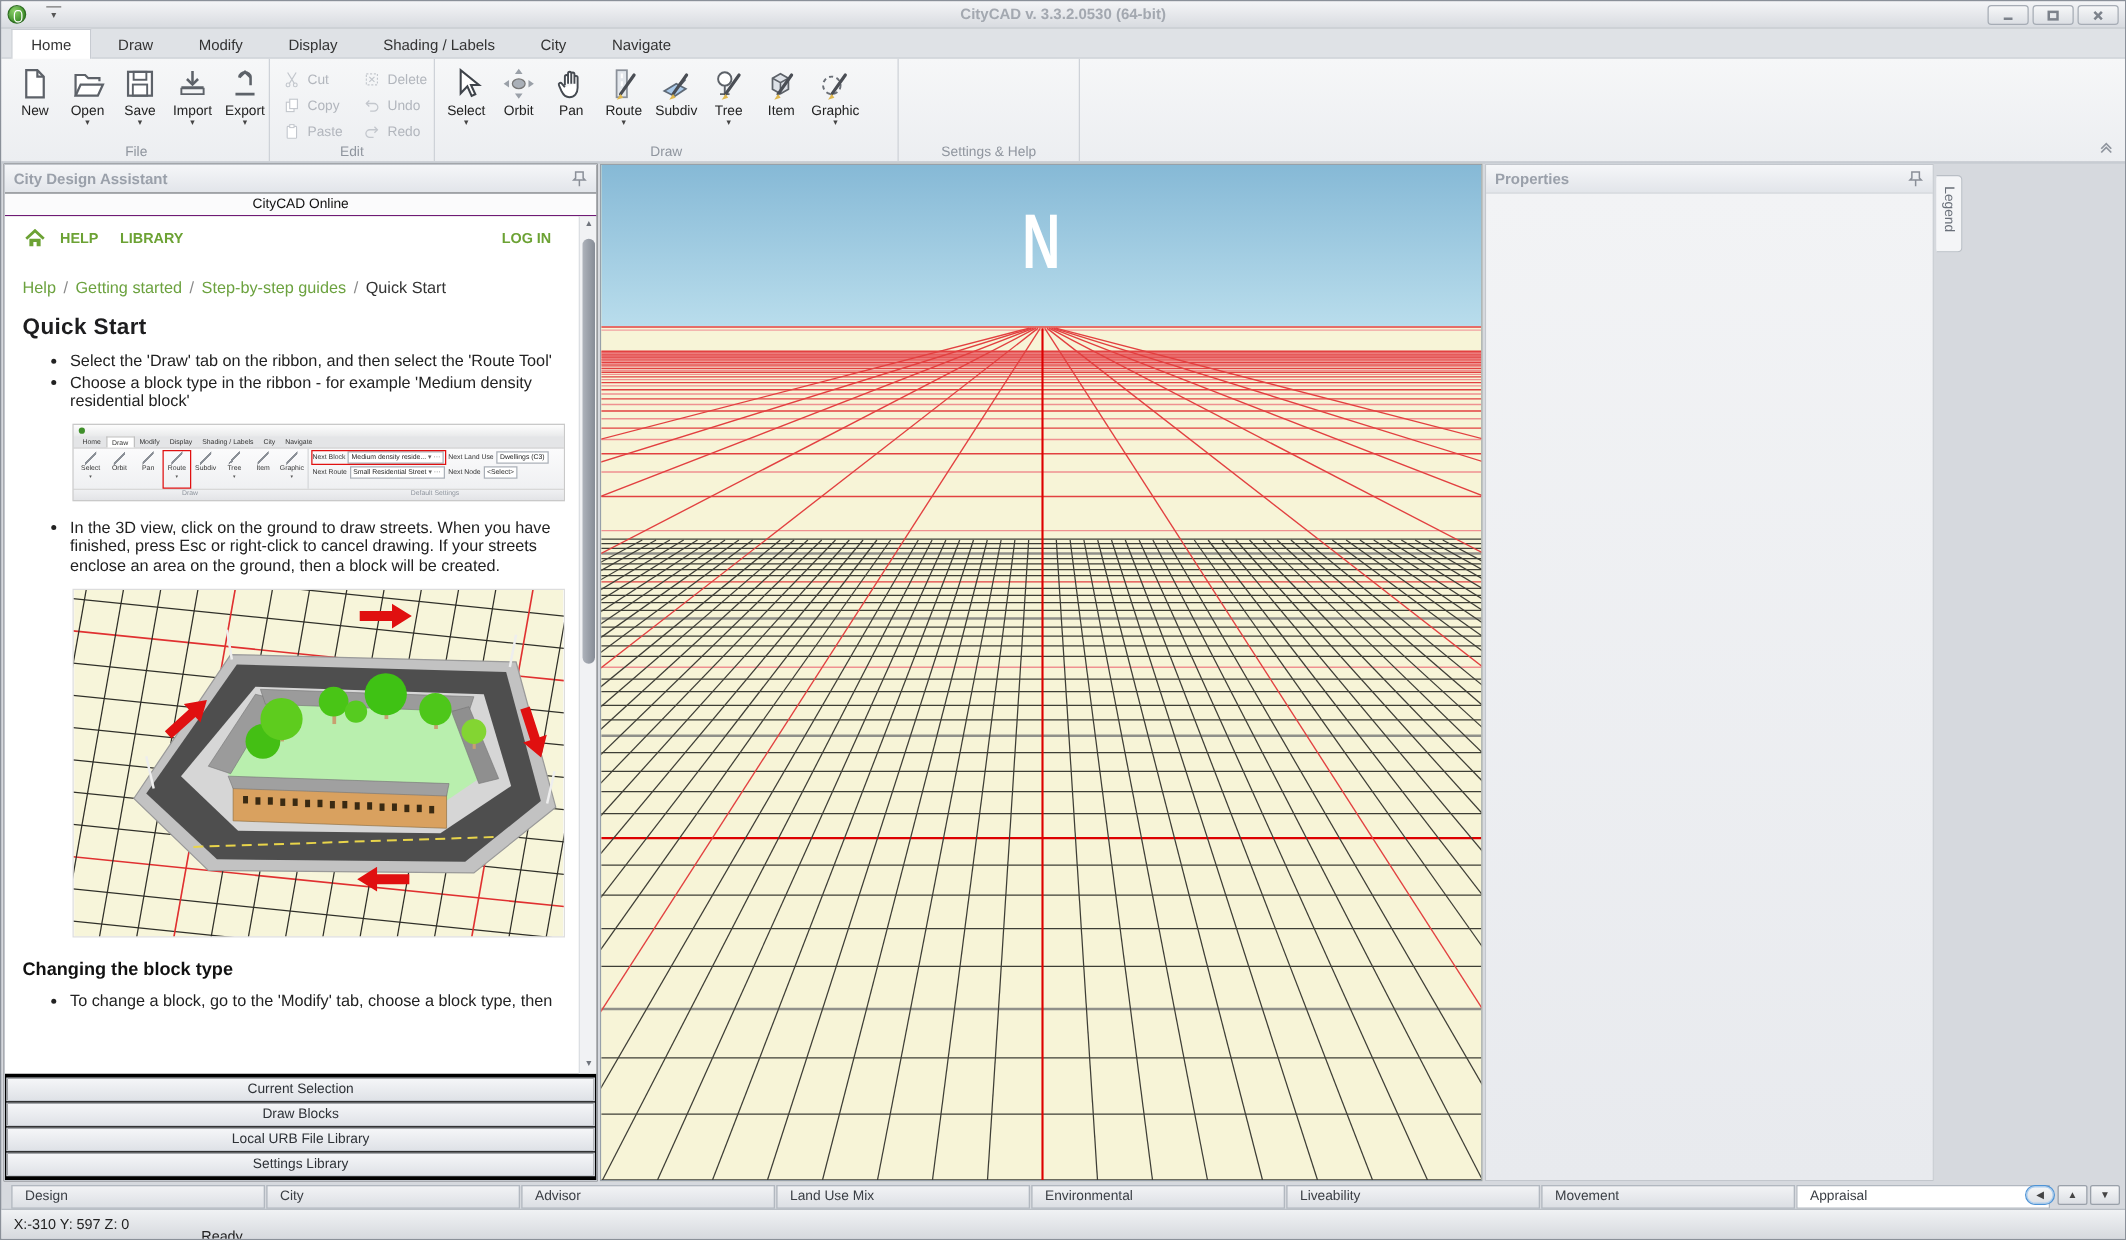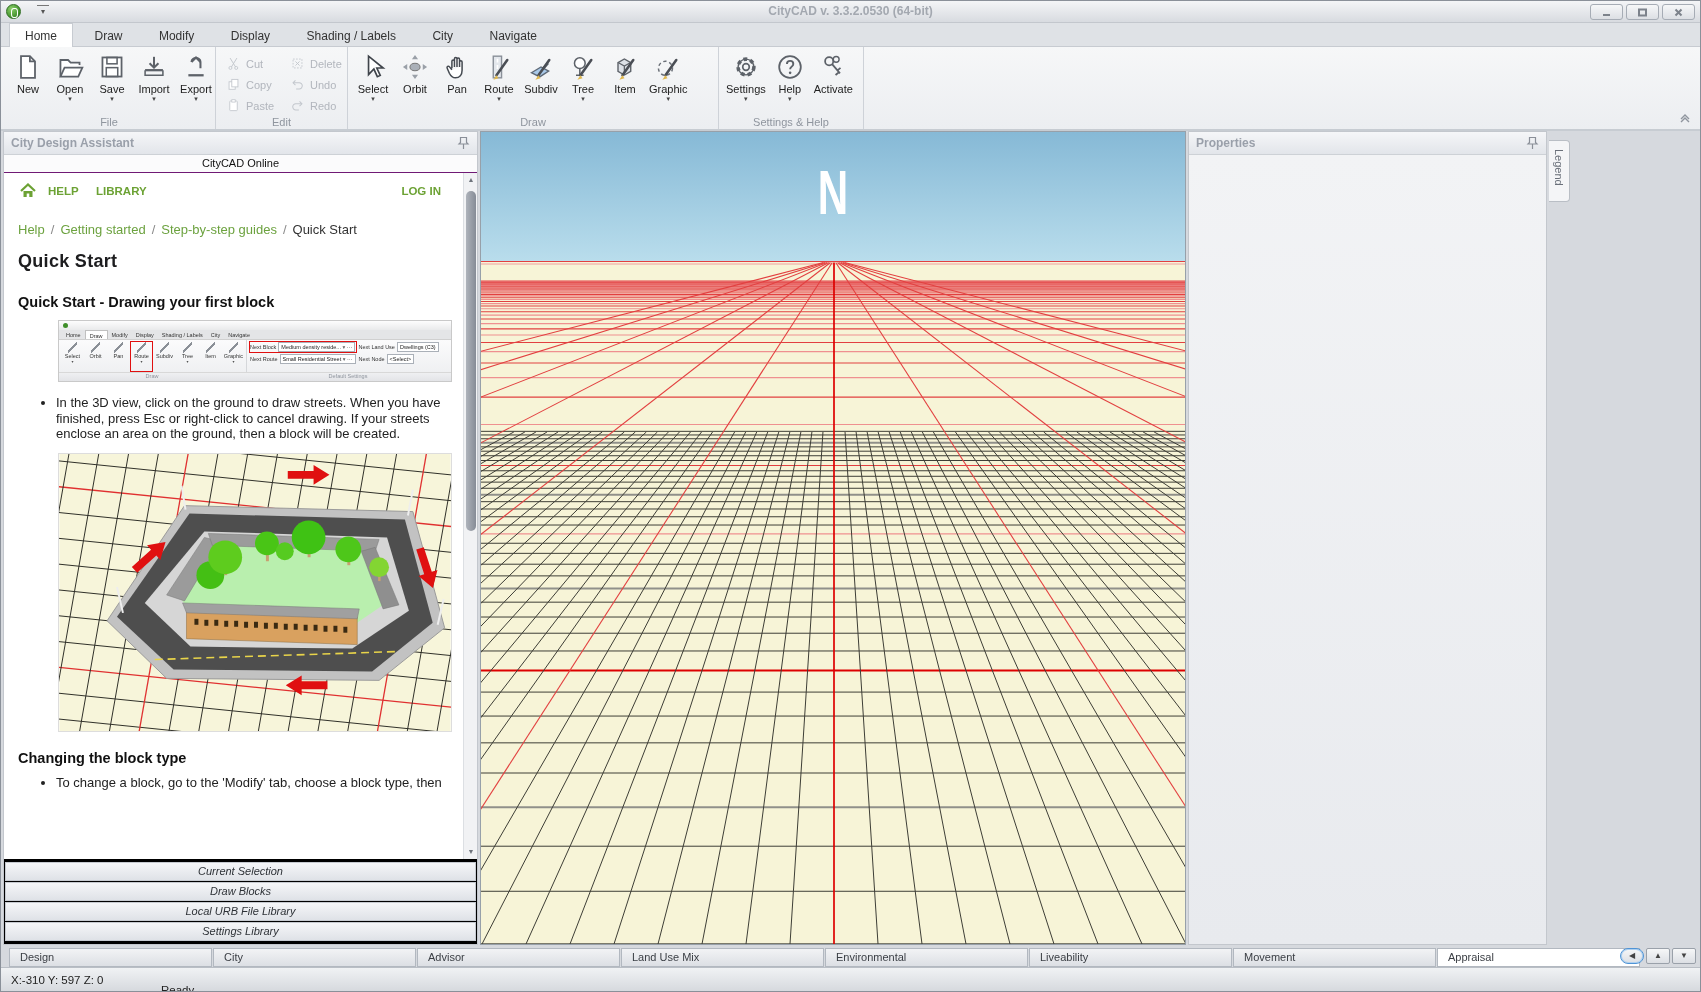--- a/index.html
+++ b/index.html
@@ -99,21 +99,21 @@
   
   .vscroll{position:absolute;right:0;top:0;bottom:0;width:14px;background:#f1f2f4;border-left:1px solid #dcdfe3;}
   .vs-btn{position:absolute;left:1px;width:12px;height:12px;color:#6f747c;font-size:7px;line-height:12px;text-align:center;}
   .vs-up{top:1px;} .vs-dn{bottom:1px;}
   .vs-thumb{position:absolute;left:2px;top:18px;width:10px;height:340px;border-radius:5px;
             background:linear-gradient(90deg,#aeb3bb,#868c96);}
 
   
   .bars{position:absolute;left:0;right:0;bottom:3px;padding:0 1px;}
   .cbar{height:19px;margin-top:1px;background:linear-gradient(#f5f6f8,#dfe2e7);border:1px solid #c6cad0;
-        text-align:center;font-size:11px;color:#2e3237;line-height:17px;font-style:italic;}
+        text-align:center;font-size:11px;color:#2e3237;line-height:17px;}
 
   
   .viewport{position:absolute;left:479px;top:130px;width:706px;height:814px;border:1px solid #97a0a9;background:#f7f4d7;}
 
   
   .props{position:absolute;left:1187px;top:130px;width:359px;height:814px;background:#eceef1;border:1px solid #c3c7cd;}
   .props-body{position:absolute;left:0;top:23px;right:0;bottom:0;background:linear-gradient(#f2f3f5,#e8eaee);}
   .legend-tab{position:absolute;left:1548px;top:139px;width:21px;height:62px;background:#f4f5f7;border:1px solid #b9bec5;
               border-left:none;border-radius:0 4px 4px 0;color:#6a707a;font-size:11px;}
   .legend-tab span{writing-mode:vertical-rl;display:block;margin:8px auto 0 auto;}
@@ -420,42 +420,20 @@
               <use href="#sym-graphic"></use>
             </svg>
             <span>Graphic</span>
             <span class="arr">▾</span>
           </div>
       </div>
       <div class="glabel">Draw</div>
     </div>
 
     <div class="rgroup" style="left:718px;width:145px;">
-      <div class="tools">
-        <div class="tool">
-            <svg>
-              <use href="#sym-gear"></use>
-            </svg>
-            <span>Settings</span>
-            <span class="arr">▾</span>
-          </div>
-        <div class="tool">
-            <svg>
-              <use href="#sym-help"></use>
-            </svg>
-            <span>Help</span>
-            <span class="arr">▾</span>
-          </div>
-        <div class="tool">
-            <svg>
-              <use href="#sym-keys"></use>
-            </svg>
-            <span>Activate</span>
-          </div>
-      </div>
       <div class="glabel">Settings &amp; Help</div>
     </div>
 
     <div class="ribbon-collapse">
         <svg viewBox="0 0 14 12">
           <path d="M3 8l4-4 4 4M3 11l4-4 4 4" transform="translate(0,-2)"></path>
         </svg>
       </div>
   </div>
 
@@ -481,22 +459,25 @@
           <a class="nav-help">HELP</a>
           <a class="nav-library">LIBRARY</a>
           <a class="nav-login">LOG IN</a>
         </div>
 
         <div class="crumbs">
           <span class="bc-link">Help</span><span class="bc-sep">/</span><span class="bc-link">Getting started</span><span class="bc-sep">/</span><span class="bc-link">Step-by-step guides</span><span class="bc-sep">/</span><span class="bc-cur">Quick Start</span>
         </div>
 
         <div class="h1">Quick Start</div>
-        <div class="h2">Quick Start - Drawing your first block</div>
-
+
+        <ul class="bullets">
+          <li>Select the 'Draw' tab on the ribbon, and then select the 'Route Tool'</li>
+          <li>Choose a block type in the ribbon - for example 'Medium density residential block'</li>
+        </ul>
 
         <div class="mini-shot">
           <div class="ms-top">
               <span class="ms-dot"></span>
             </div>
           <div class="ms-tabs">
             <span class="ms-tab">Home</span>
             <span class="ms-tab active">Draw</span>
             <span class="ms-tab">Modify</span>
             <span class="ms-tab">Display</span>

